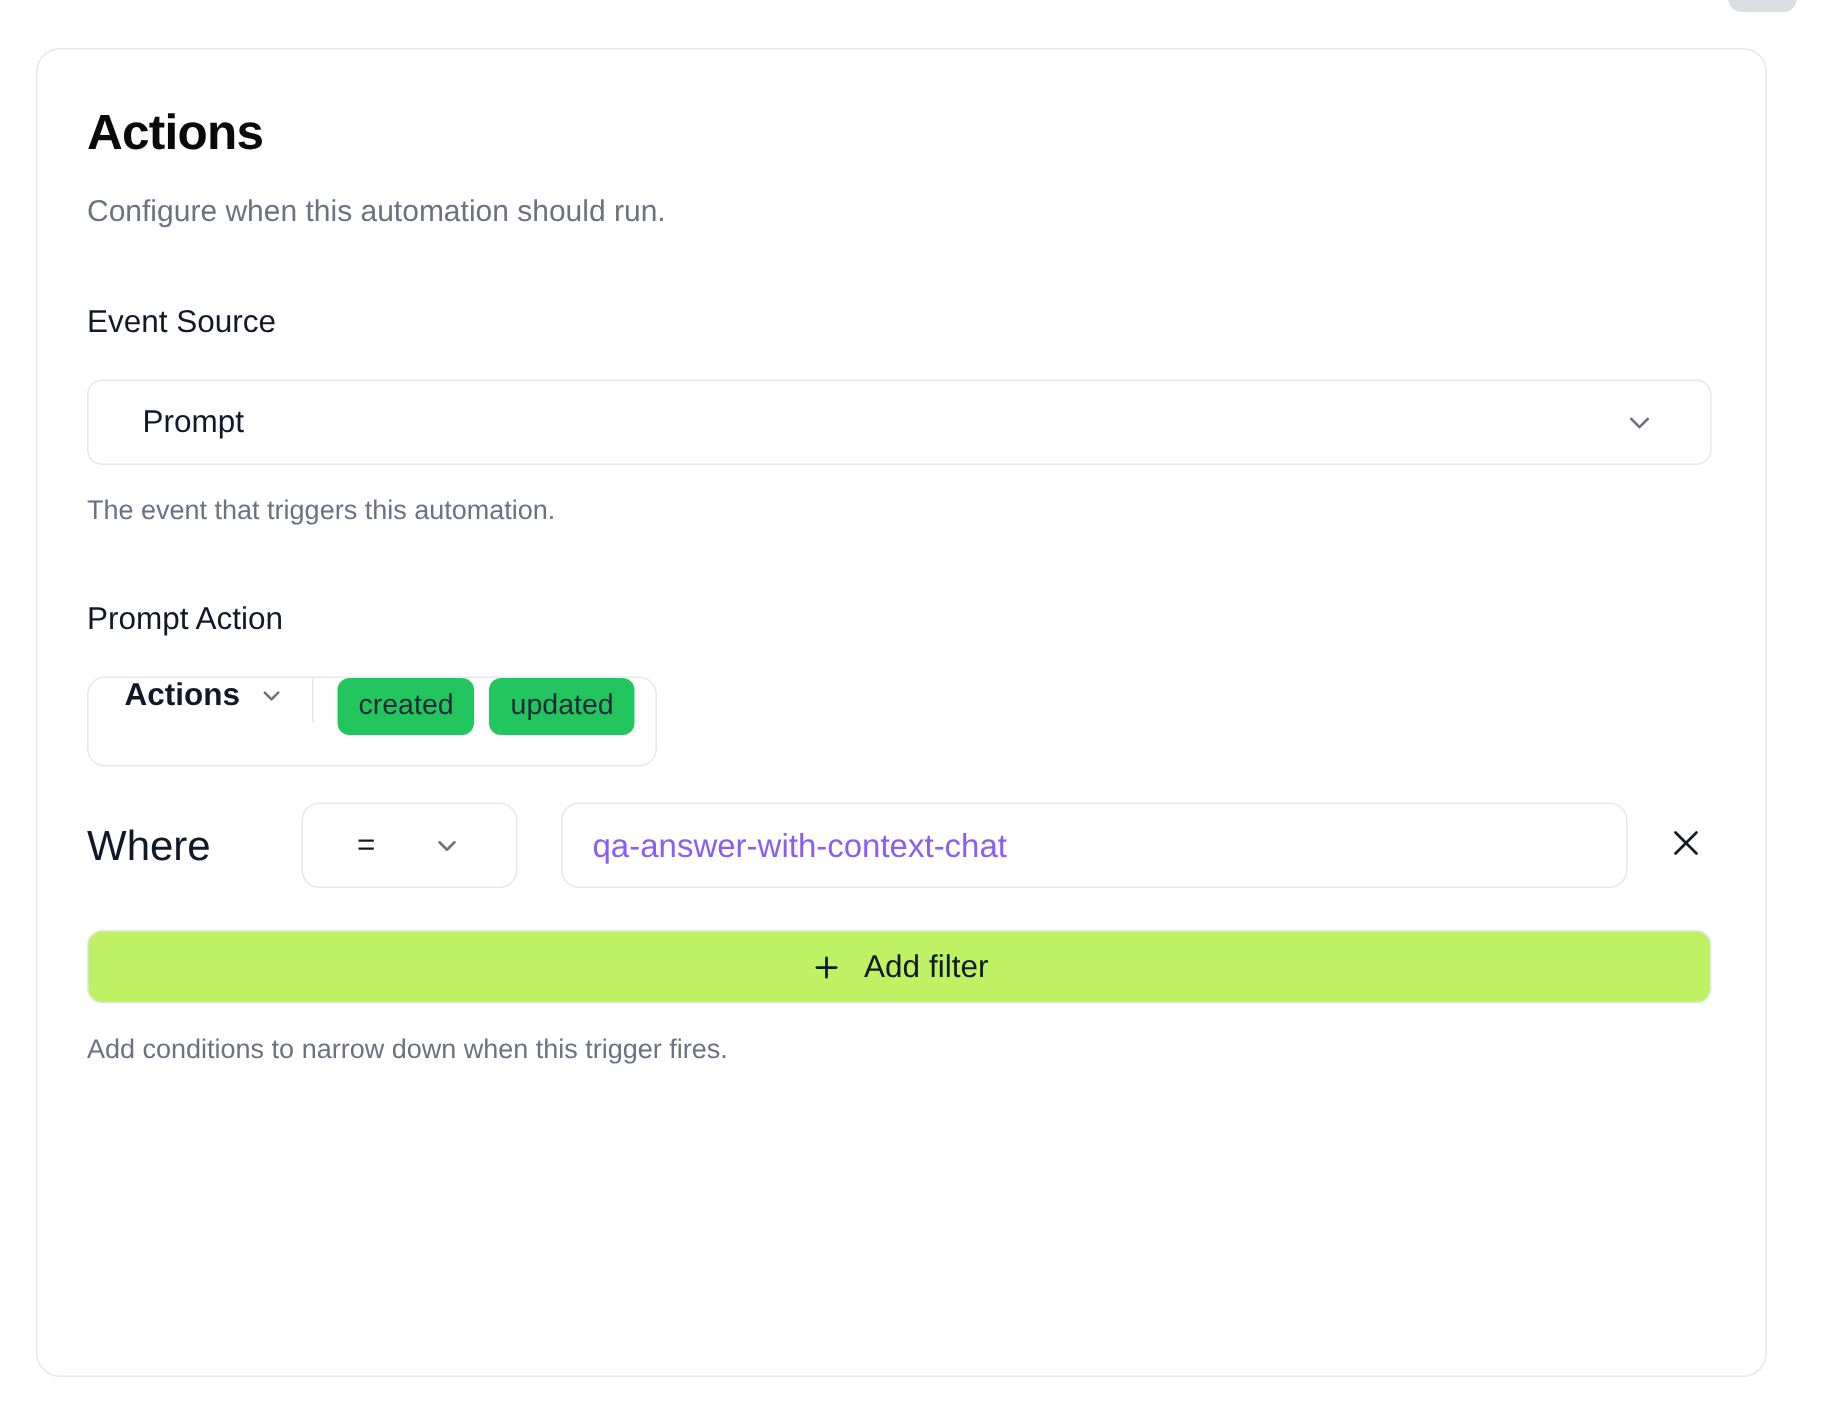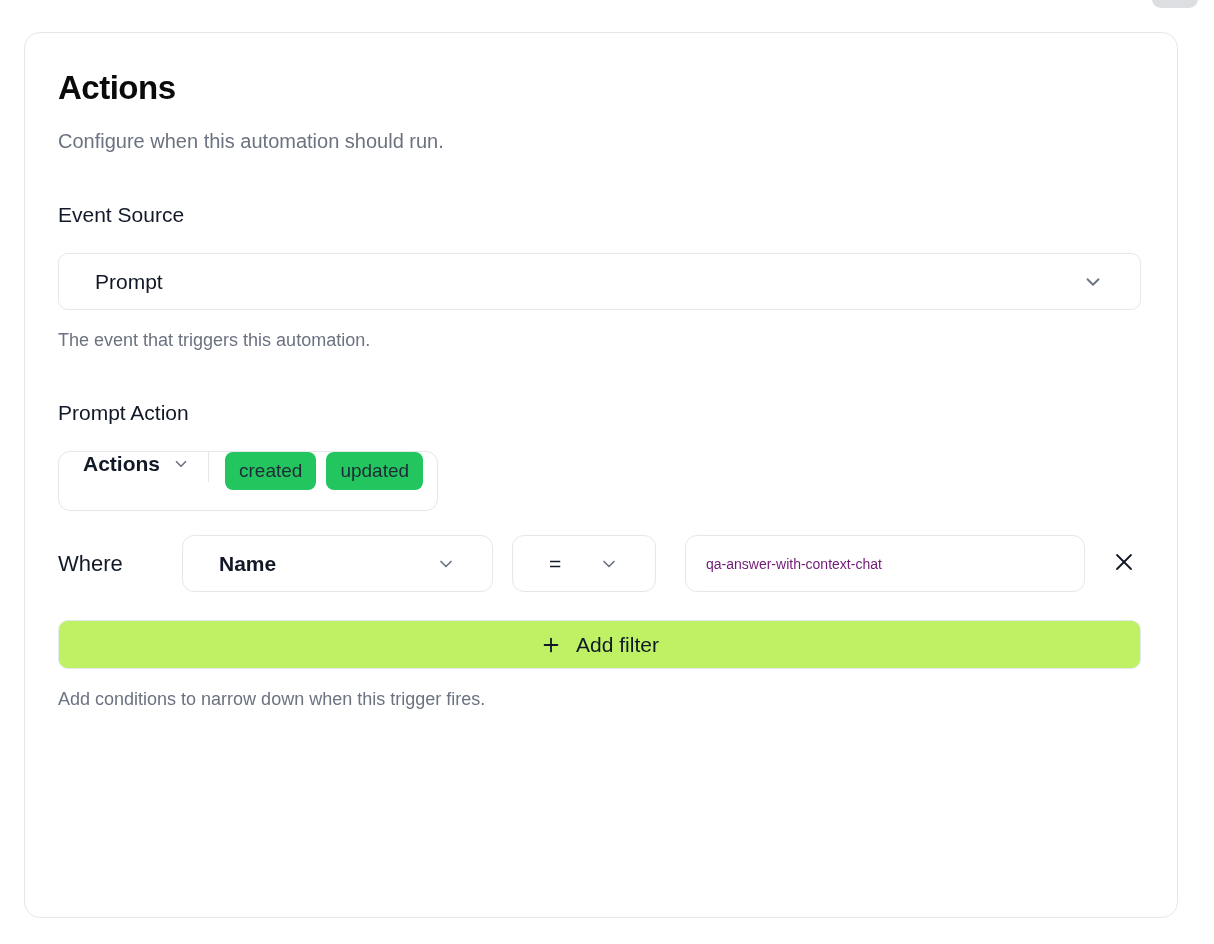--- a/index.html
+++ b/index.html
@@ -107,21 +107,21 @@
     margin-right: 10px;
   }
   .chip:last-child { margin-right: 0; }
   
   .filter-row {
     margin-top: 24px;
     display: flex;
     align-items: center;
   }
   .where-label {
-    font-size: 22px;
+    font-size: 28px;
     color: #111827;
     width: 124px;
     flex: 0 0 auto;
   }
   .field-select {
     width: 311px;
     flex: 0 0 auto;
     font-weight: 700;
     border-radius: 12px;
   }
@@ -134,22 +134,22 @@
   .value-input-wrap {
     flex: 1 1 auto;
     margin-left: 29px;
   }
   .value-input {
     width: 100%;
     height: 57px;
     border: 1px solid #e5e7eb;
     border-radius: 12px;
     padding: 0 20px;
-    font-size: 14px;
-    color: #701a75;
+    font-size: 22px;
+    color: #8b5cf6;
     font-family: "Liberation Sans", sans-serif;
     outline: none;
   }
   .remove-btn {
     flex: 0 0 auto;
     margin-left: 22px;
     width: 34px;
     height: 34px;
     display: flex;
     align-items: center;
@@ -211,28 +211,20 @@
     </div>
     <div class="v-divider"></div>
     <span class="chip">created</span>
     <span class="chip">updated</span>
   </div>
 
   
   <div class="filter-row">
     <span class="where-label">Where</span>
 
-    <div class="select field-select">
-      <span>Name</span>
-      <span class="chev">
-        <svg width="20" height="20" viewBox="0 0 24 24" fill="none" stroke="#6b7280" stroke-width="2" stroke-linecap="round" stroke-linejoin="round">
-            <polyline points="6 9 12 15 18 9"></polyline>
-          </svg>
-      </span>
-    </div>
 
     <div class="select op-select">
       <span>=</span>
       <span class="chev">
         <svg width="20" height="20" viewBox="0 0 24 24" fill="none" stroke="#6b7280" stroke-width="2" stroke-linecap="round" stroke-linejoin="round">
             <polyline points="6 9 12 15 18 9"></polyline>
           </svg>
       </span>
     </div>
 

